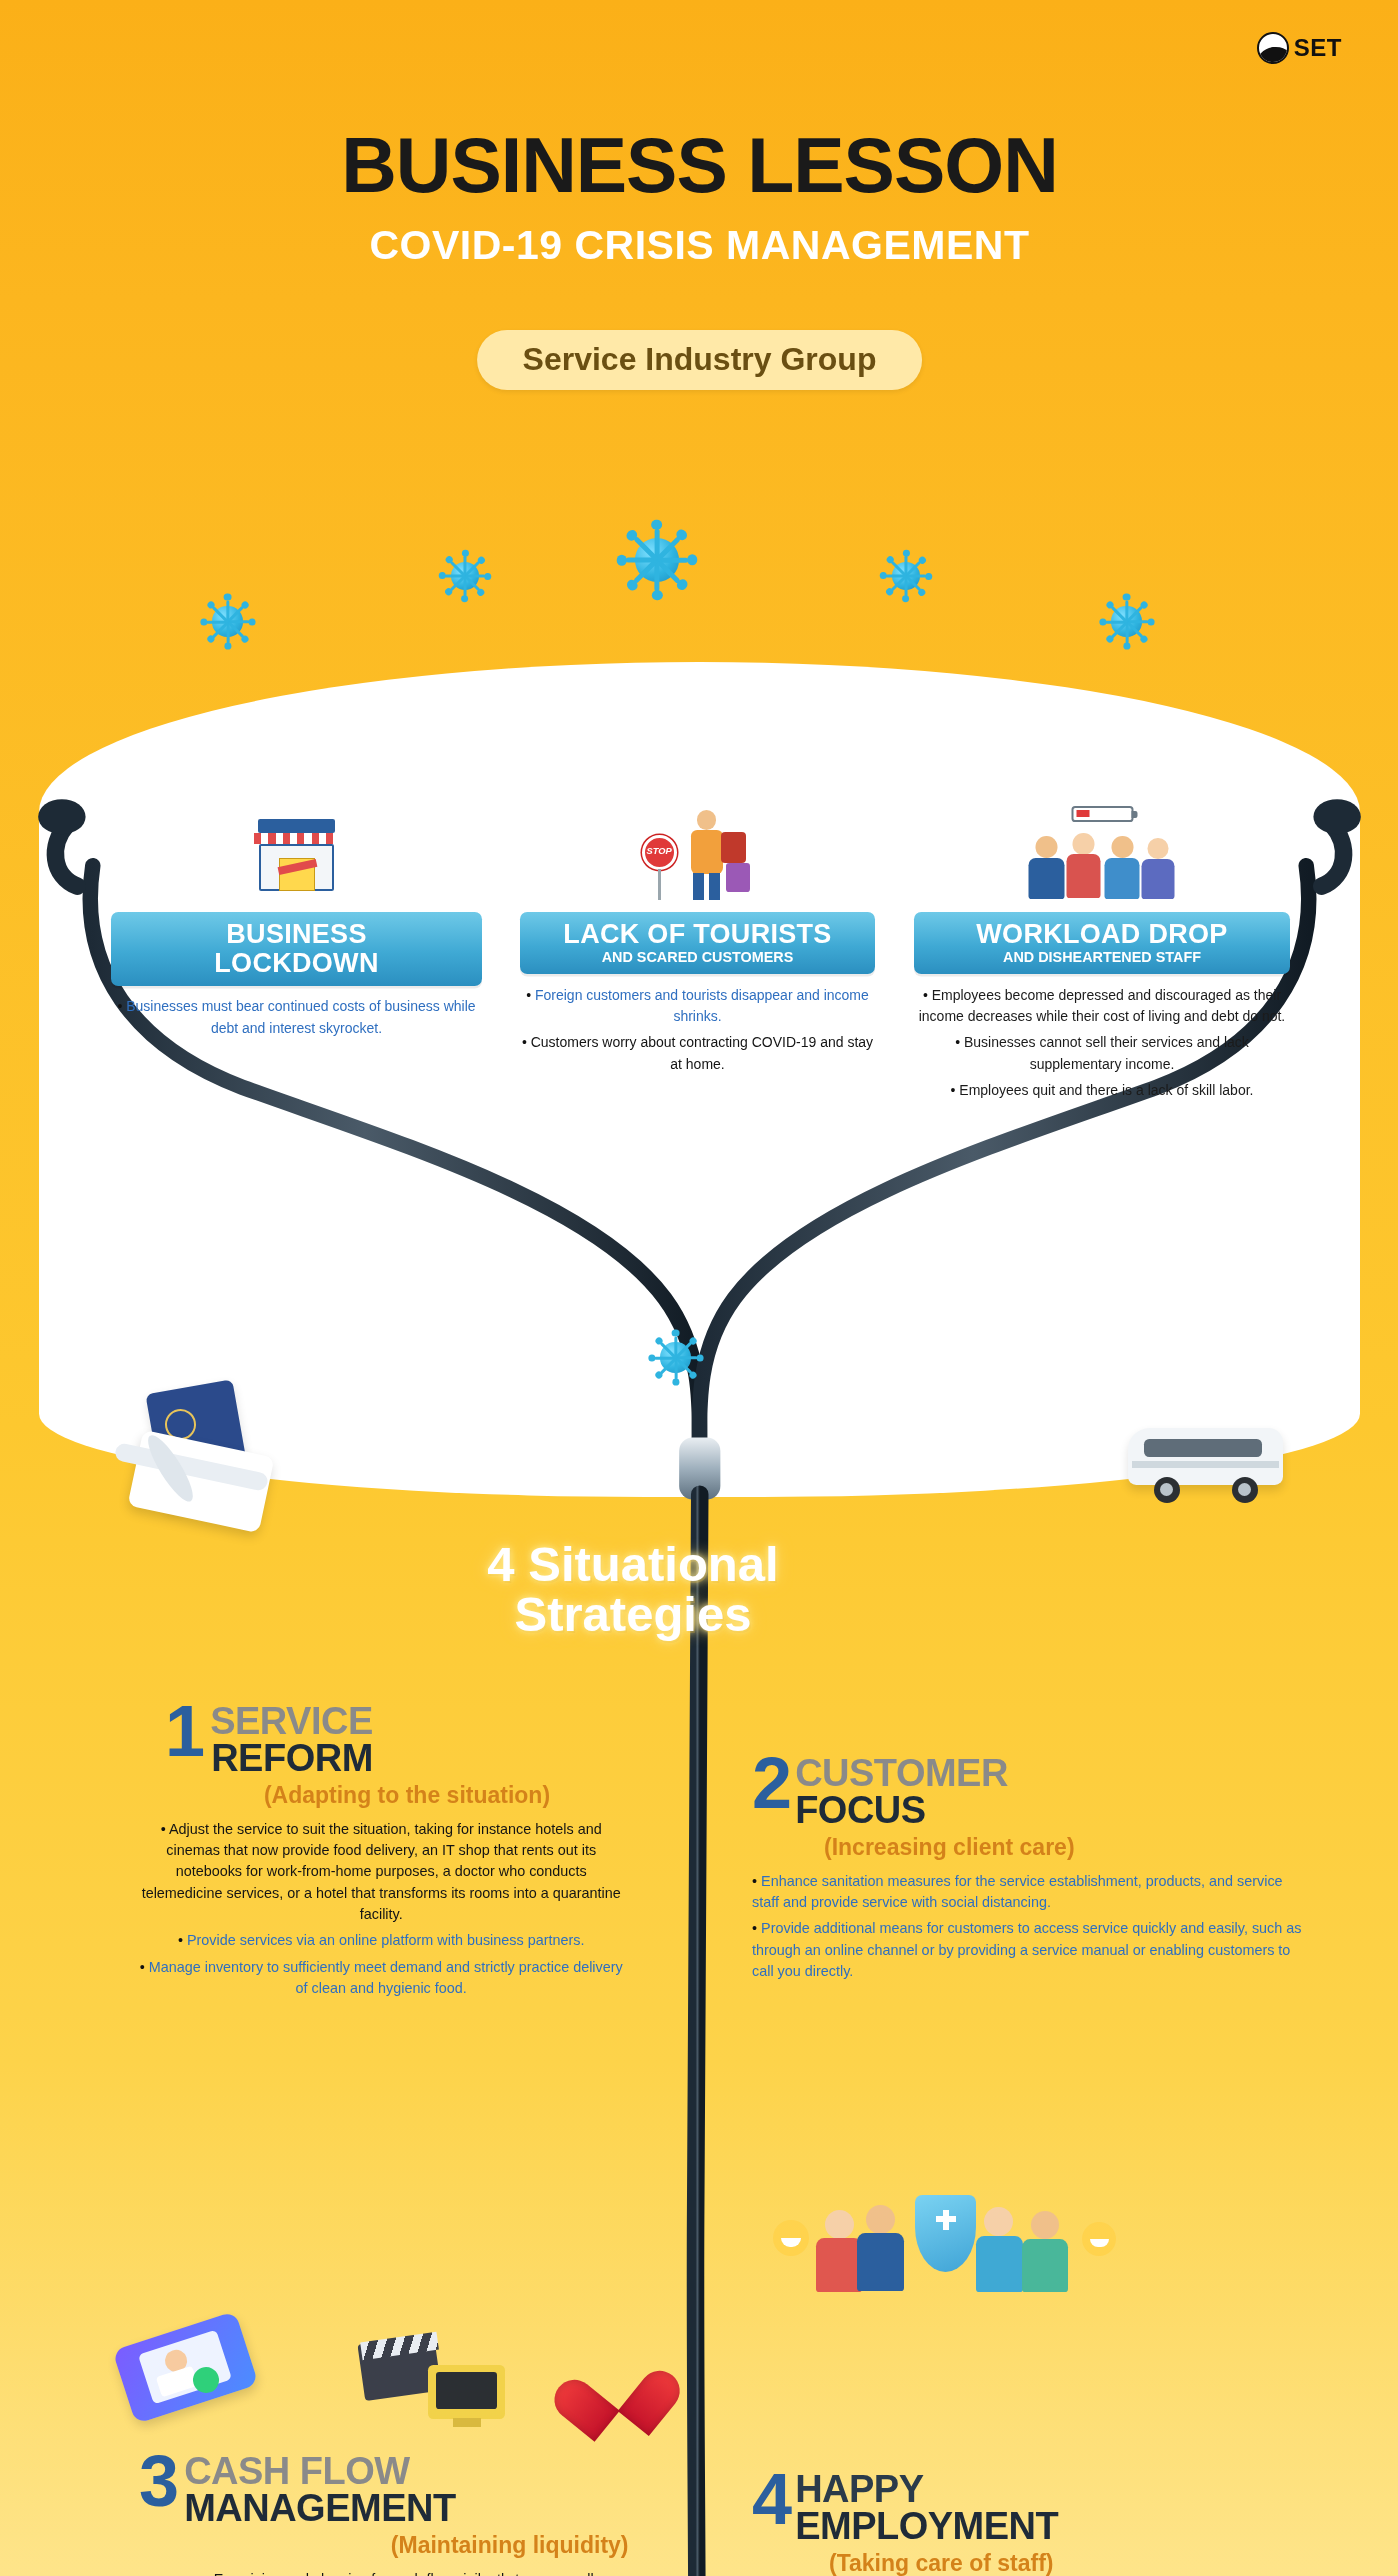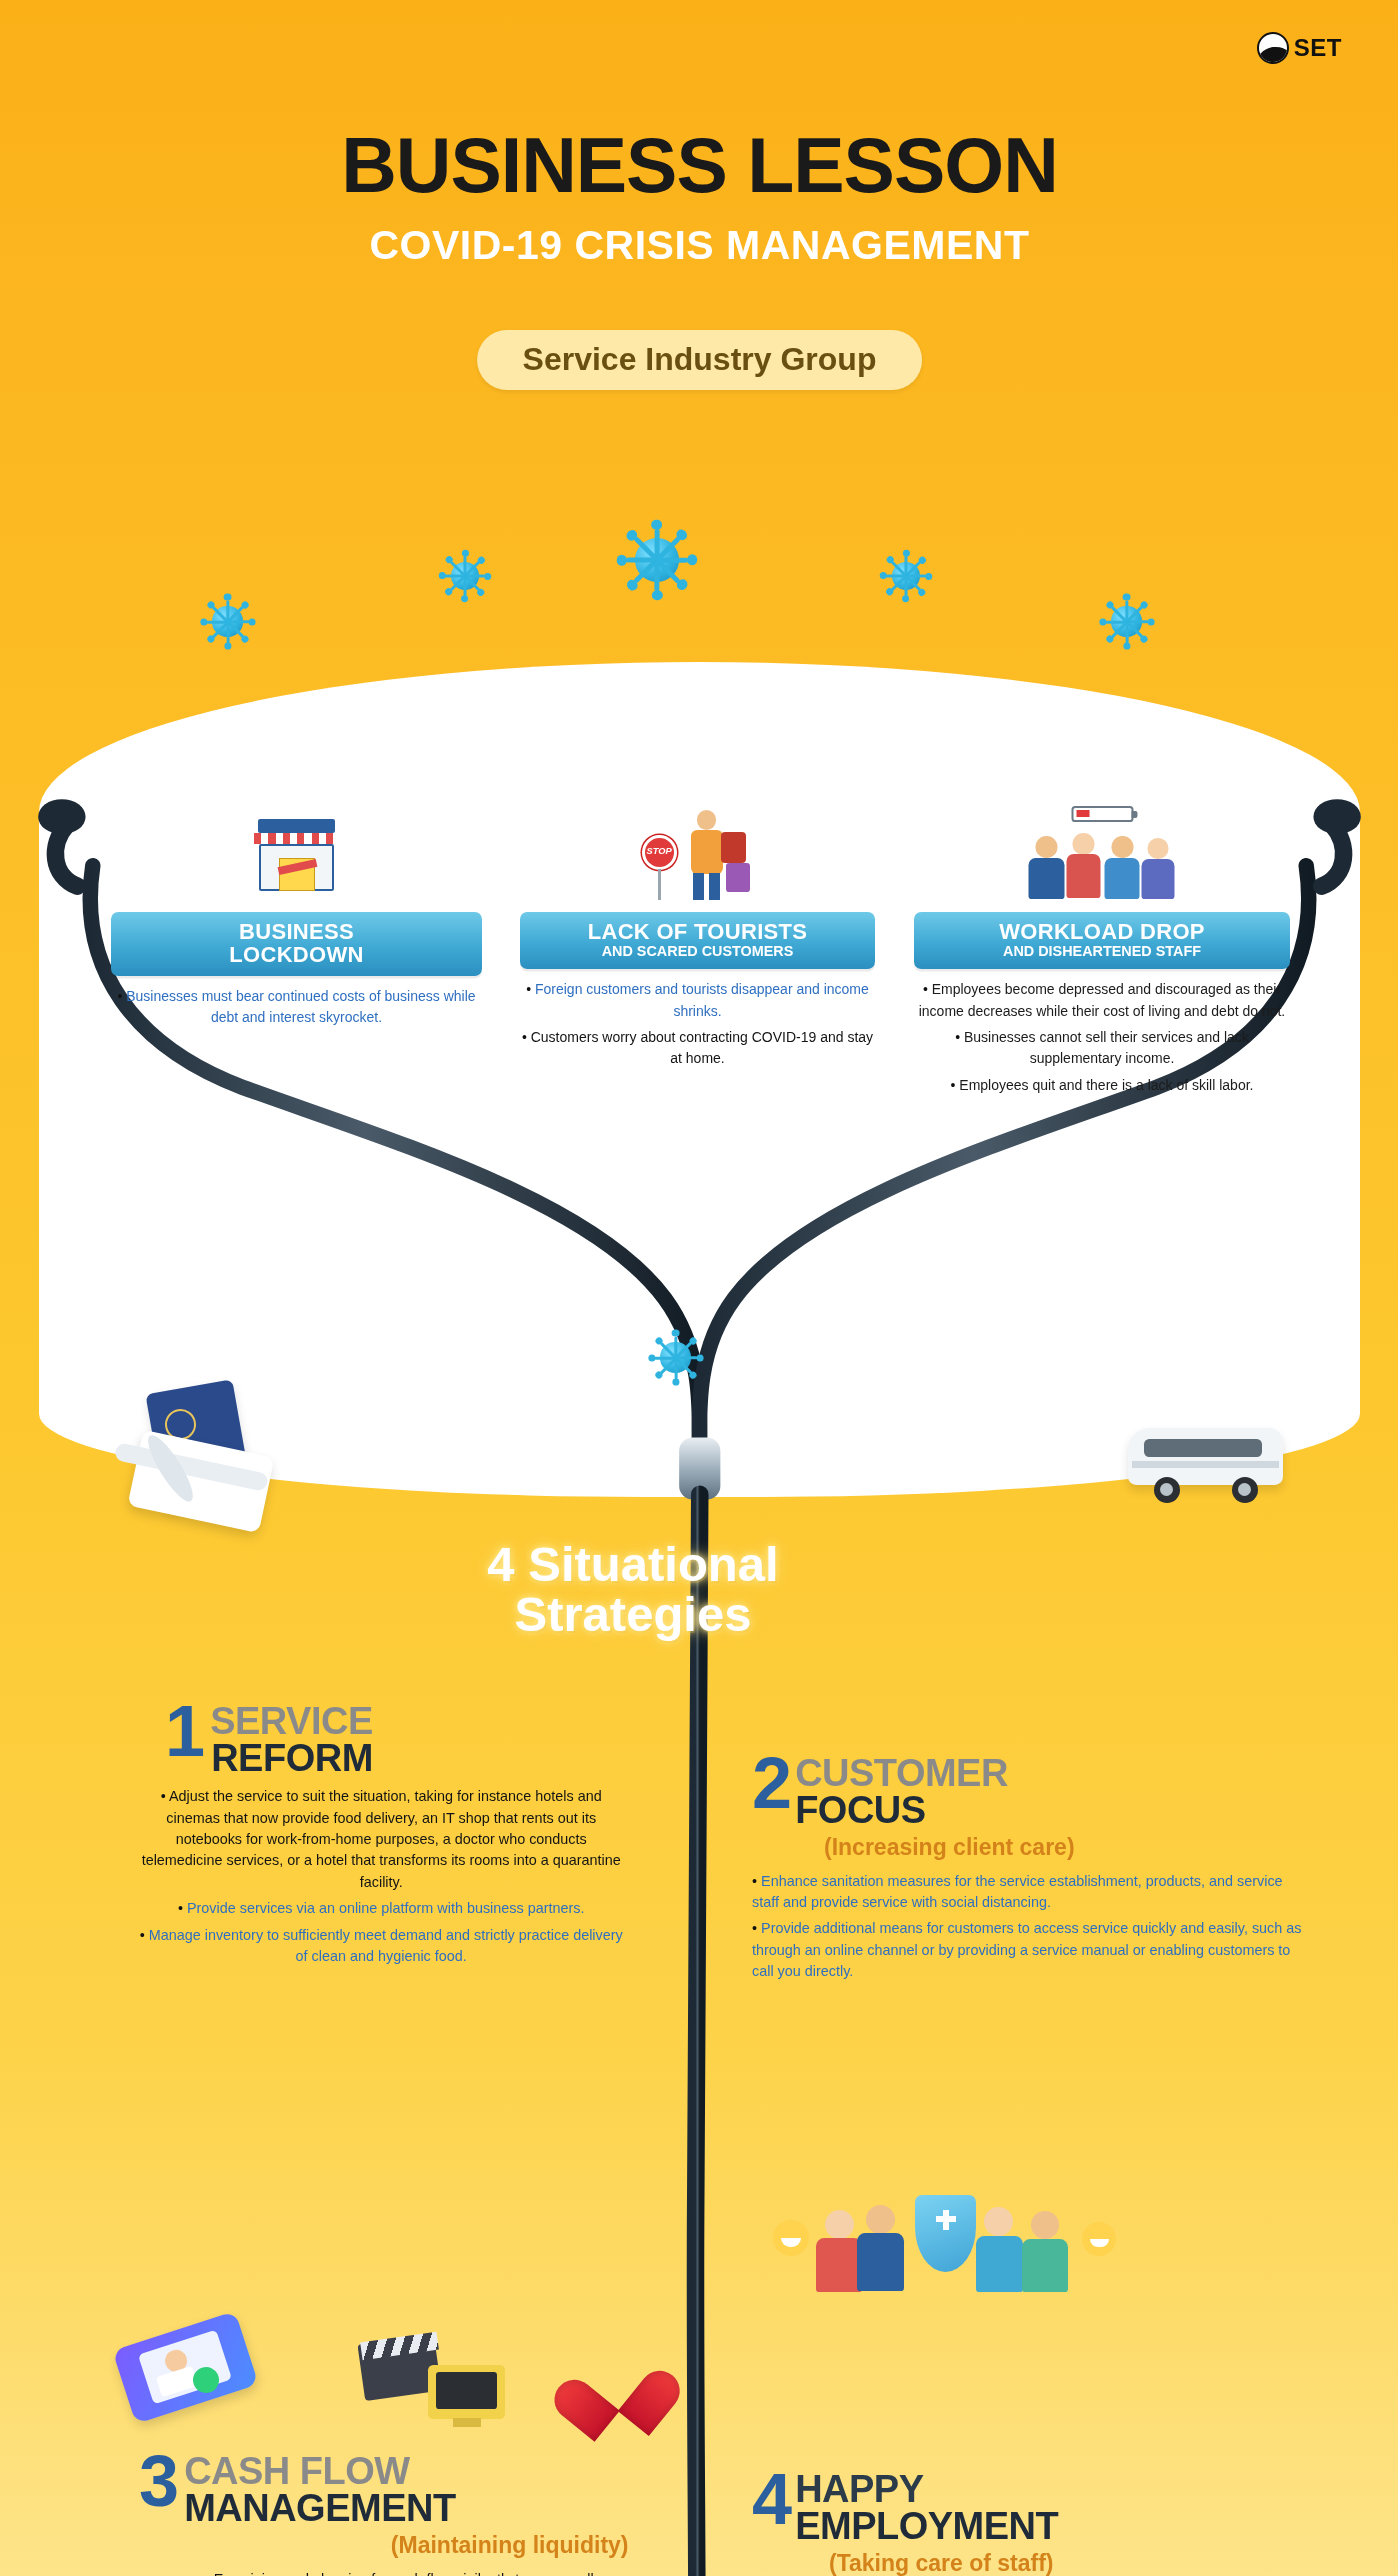--- a/index.html
+++ b/index.html
@@ -117,21 +117,21 @@
   
   .impact-card { position: absolute; }
   .impact-head {
     border-radius: 7.2px;
     background: linear-gradient(180deg, #6ec9e8 0%, #3fa9d4 55%, #2b8fc0 100%);
     color: #fff;
     text-align: center;
     padding: 8.2px 5.2px 9.3px;
     box-shadow: 0 2.6px 0 rgba(0,0,0,.08);
   }
-  .impact-head .l1 { font-size: 22px; font-weight: bold; line-height: 1.05; letter-spacing: 0.3px; }
+  .impact-head .l1 { font-size: 27px; font-weight: bold; line-height: 1.05; letter-spacing: 0.3px; }
   .impact-head .l2 { font-size: 14.4px; font-weight: bold; line-height: 1.15; }
   .impact-body {
     margin-top: 10.3px;
     font-size: 14px;
     line-height: 1.52;
     color: #1b1b1b;
     text-align: center;
   }
   .impact-body li { list-style: none; margin-bottom: 5.2px; text-indent: 0; }
   .impact-body li::before { content: "• "; color: #111; }
@@ -407,20 +407,21 @@
   </div>
 
   <div class="strategy" style="left:108px; top:1700px; width:536px;">
     <div class="headline" style="justify-content:flex-start; padding-left:57px;">
       <div class="num">1</div>
       <div class="words" style="margin-left:7.2px;">
         <div class="w1">SERVICE</div>
         <div class="w2" style="text-align:right;">REFORM</div>
       </div>
     </div>
+    <div class="caption ta-center" style="padding-left:62px;">(Adapting to the situation)</div>
     <ul class="ta-center" style="padding:0 20.6px 0 31px;">
       <li>Adjust the service to suit the situation, taking for instance hotels and cinemas that now provide food delivery, an IT shop that rents out its notebooks for work-from-home purposes, a doctor who conducts telemedicine services, or a hotel that transforms its rooms into a quarantine facility.</li>
       <li style="color:#2f6fc0;">Provide services via an online platform with business partners.</li>
       <li style="color:#2f6fc0;">Manage inventory to sufficiently meet demand and strictly practice delivery of clean and hygienic food.</li>
     </ul>
   </div>
 
   <div class="illus" style="left:116px; top:2313px; width:222px; height:129px;">
     <div style="position:absolute;left:5.2px;top:15.5px;width:129px;height:77px;background:linear-gradient(135deg,#7c5cff,#4b8dff);border-radius:12.4px;transform:rotate(-18deg);box-shadow:0 5.2px 10.3px rgba(0,0,0,.15);"></div>
     <div style="position:absolute;left:28px;top:28px;width:82px;height:52px;background:#eef3ff;border-radius:5.2px;transform:rotate(-18deg);"></div>

